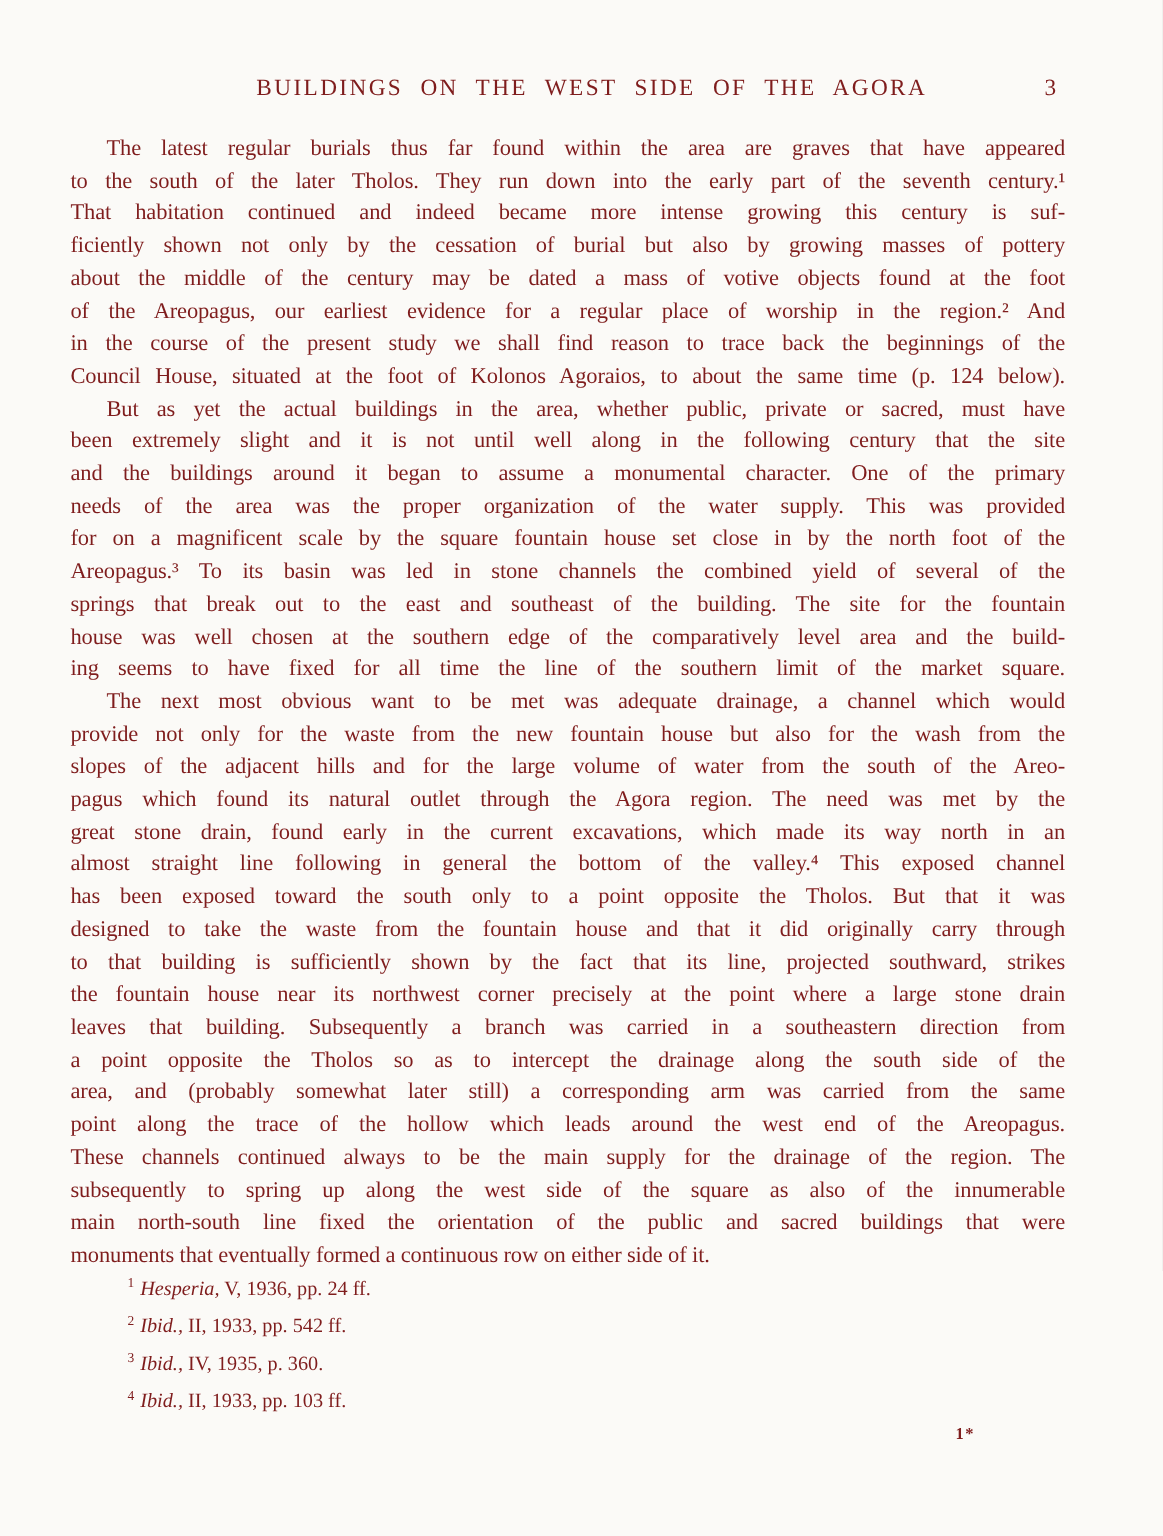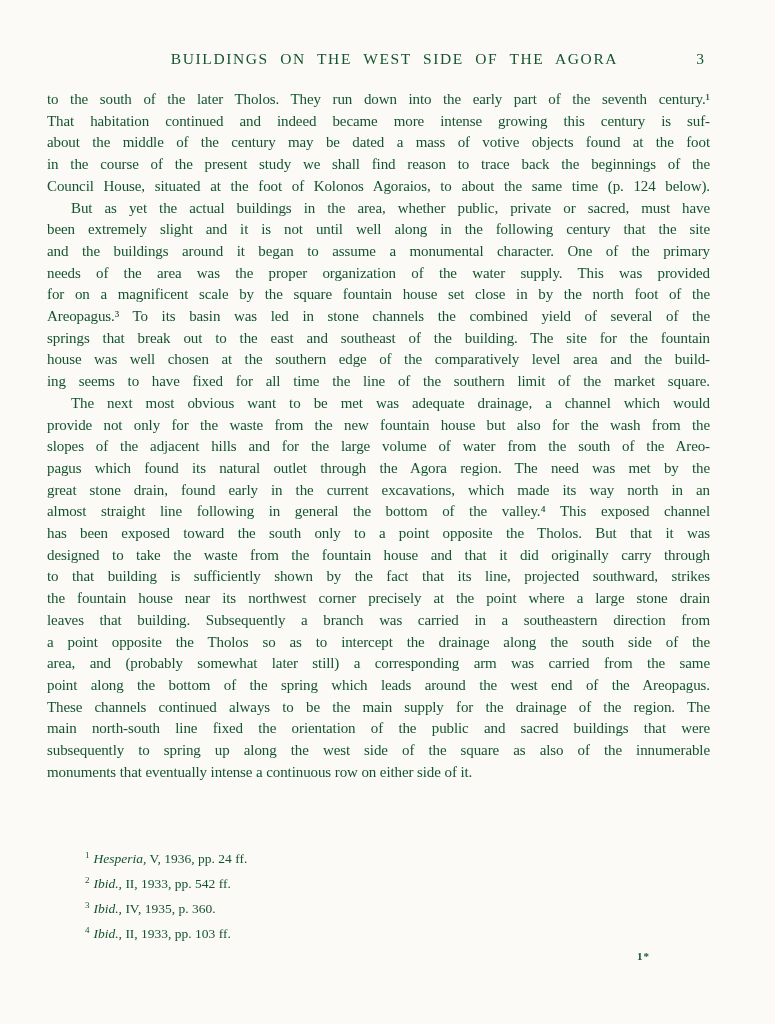--- a/index.html
+++ b/index.html
@@ -7,21 +7,21 @@
     padding: 0;
     background: #e8e8e6;
   }
   .page {
     position: relative;
     width: 775px;
     height: 1024px;
     margin: 0 auto;
     background: #fbfaf7;
     font-family: "Liberation Serif", "DejaVu Serif", serif;
-    color: #14532d;
+    color: #7f1d1d;
     overflow: hidden;
   }
   .header {
     position: absolute;
     top: 50px;
     left: 47px;
     width: 663px;
     height: 22px;
   }
   .running-title {
@@ -86,23 +86,26 @@
 
 <div class="page">
 
   <div class="header">
     <div class="running-title">BUILDINGS ON THE WEST SIDE OF THE AGORA</div>
     <div class="page-number">3</div>
   </div>
 
   <div class="body-text" id="body-text">
       <div class="paragraph">
+        <div class="line first">The latest regular burials thus far found within the area are graves that have appeared</div>
         <div class="line">to the south of the later Tholos. They run down into the early part of the seventh century.¹</div>
         <div class="line">That habitation continued and indeed became more intense growing this century is suf-</div>
+        <div class="line">ficiently shown not only by the cessation of burial but also by growing masses of pottery</div>
         <div class="line">about the middle of the century may be dated a mass of votive objects found at the foot</div>
+        <div class="line">of the Areopagus, our earliest evidence for a regular place of worship in the region.² And</div>
         <div class="line">in the course of the present study we shall find reason to trace back the beginnings of the</div>
         <div class="line">Council House, situated at the foot of Kolonos Agoraios, to about the same time (p. 124 below).</div>
       </div>
       <div class="paragraph">
         <div class="line first">But as yet the actual buildings in the area, whether public, private or sacred, must have</div>
         <div class="line">been extremely slight and it is not until well along in the following century that the site</div>
         <div class="line">and the buildings around it began to assume a monumental character. One of the primary</div>
         <div class="line">needs of the area was the proper organization of the water supply. This was provided</div>
         <div class="line">for on a magnificent scale by the square fountain house set close in by the north foot of the</div>
         <div class="line">Areopagus.³ To its basin was led in stone channels the combined yield of several of the</div>
@@ -117,25 +120,25 @@
         <div class="line">pagus which found its natural outlet through the Agora region. The need was met by the</div>
         <div class="line">great stone drain, found early in the current excavations, which made its way north in an</div>
         <div class="line">almost straight line following in general the bottom of the valley.⁴ This exposed channel</div>
         <div class="line">has been exposed toward the south only to a point opposite the Tholos. But that it was</div>
         <div class="line">designed to take the waste from the fountain house and that it did originally carry through</div>
         <div class="line">to that building is sufficiently shown by the fact that its line, projected southward, strikes</div>
         <div class="line">the fountain house near its northwest corner precisely at the point where a large stone drain</div>
         <div class="line">leaves that building. Subsequently a branch was carried in a southeastern direction from</div>
         <div class="line">a point opposite the Tholos so as to intercept the drainage along the south side of the</div>
         <div class="line">area, and (probably somewhat later still) a corresponding arm was carried from the same</div>
-        <div class="line">point along the bottom of the spring which leads around the west end of the Areopagus.</div>
+        <div class="line">point along the trace of the hollow which leads around the west end of the Areopagus.</div>
         <div class="line">These channels continued always to be the main supply for the drainage of the region. The</div>
+        <div class="line">subsequently to spring up along the west side of the square as also of the innumerable</div>
         <div class="line">main north-south line fixed the orientation of the public and sacred buildings that were</div>
-        <div class="line">subsequently to spring up along the west side of the square as also of the innumerable</div>
-        <div class="line endline">monuments that eventually intense a continuous row on either side of it.</div>
+        <div class="line endline">monuments that eventually formed a continuous row on either side of it.</div>
       </div>
     </div>
 
   <div class="footnotes" id="footnotes">
       <div class="footnote"><sup class="fn-marker">1</sup><span class="fn-source">Hesperia,</span><span> V, 1936, pp. 24 ff.</span></div>
       <div class="footnote"><sup class="fn-marker">2</sup><span class="fn-source">Ibid.,</span><span> II, 1933, pp. 542 ff.</span></div>
       <div class="footnote"><sup class="fn-marker">3</sup><span class="fn-source">Ibid.,</span><span> IV, 1935, p. 360.</span></div>
       <div class="footnote"><sup class="fn-marker">4</sup><span class="fn-source">Ibid.,</span><span> II, 1933, pp. 103 ff.</span></div>
     </div>
 

